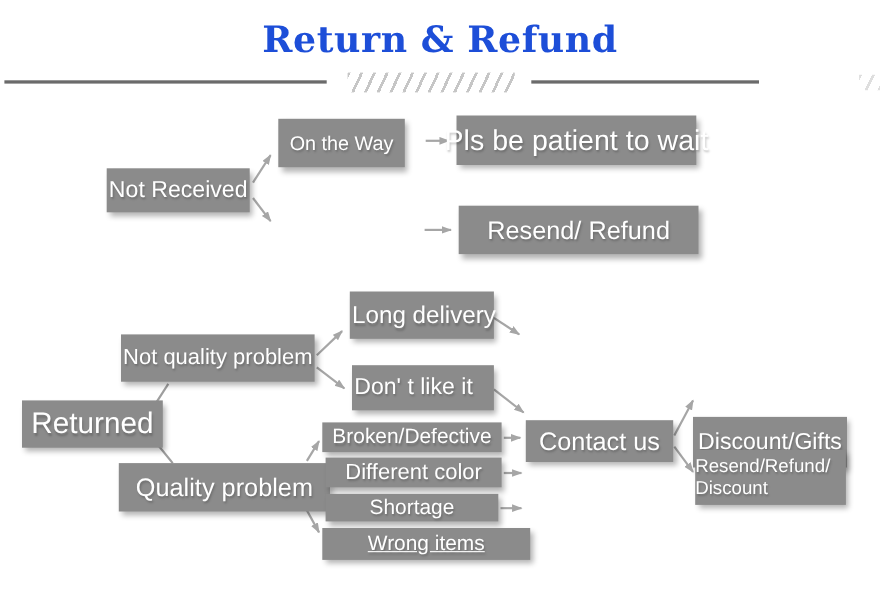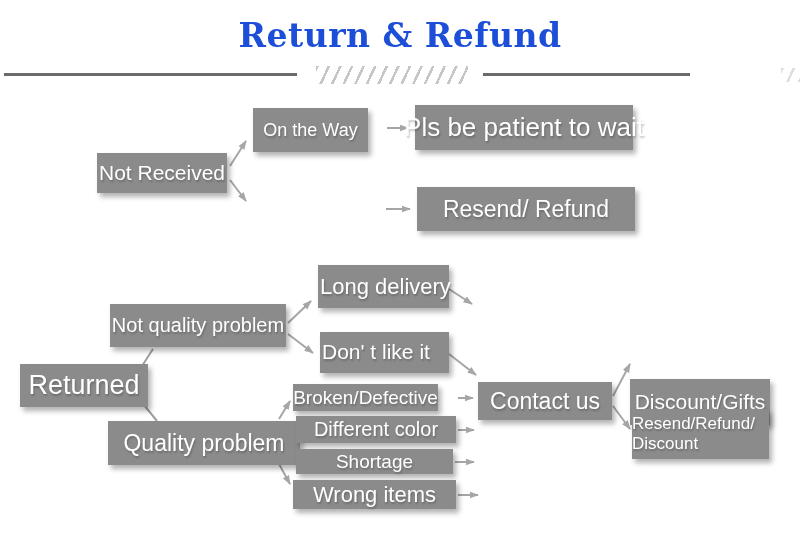--- a/index.html
+++ b/index.html
@@ -87,24 +87,24 @@
   <div class="node" style="left:253px;top:108px;width:115px;height:44px;font-size:18px;">On the Way</div>
   <div class="node" style="left:415px;top:105px;width:218px;height:45px;font-size:26px;">Pls be patient to wait</div>
   <div class="node" style="left:417px;top:187px;width:218px;height:44px;font-size:23px;">Resend/ Refund</div>
 
   <div class="node" style="left:20px;top:364px;width:128px;height:43px;font-size:27px;">Returned</div>
   <div class="node" style="left:110px;top:304px;width:176px;height:43px;font-size:20px;text-align:center;">Not quality problem</div>
   <div class="node al" style="left:318px;top:265px;width:129px;height:43px;font-size:22px;">Long delivery</div>
   <div class="node al" style="left:320px;top:332px;width:127px;height:41px;font-size:21px;">Don' t like it</div>
   <div class="node" style="left:108px;top:421px;width:192px;height:44px;font-size:23px;">Quality problem</div>
 
-  <div class="node" style="left:293px;top:384px;width:145px;height:27px;font-size:19px;">Broken/Defective</div>
+  <div class="node" style="left:293px;top:384px;width:163px;height:27px;font-size:19px;">Broken/Defective</div>
   <div class="node" style="left:296px;top:416px;width:160px;height:27px;font-size:20px;">Different color</div>
   <div class="node" style="left:296px;top:449px;width:157px;height:25px;font-size:19px;">Shortage</div>
-  <div class="node" style="left:293px;top:480px;width:163px;height:29px;font-size:22px;">Wrong items</div>
+  <div class="node" style="left:293px;top:480px;width:189px;height:29px;font-size:19px;text-decoration:underline;">Wrong items</div>
 
   <div class="node" style="left:478px;top:382px;width:134px;height:38px;font-size:23px;">Contact us</div>
   <div class="node" style="left:630px;top:335px;width:140px;height:46px;font-size:21px;margin-top:44px;">Discount/Gifts</div>
   <div class="node two-line" style="left:632px;top:409px;width:137px;height:50px;font-size:17px;">
     <span>Resend/Refund/</span>
     <span>Discount</span>
   </div>
 
 </div>
 

